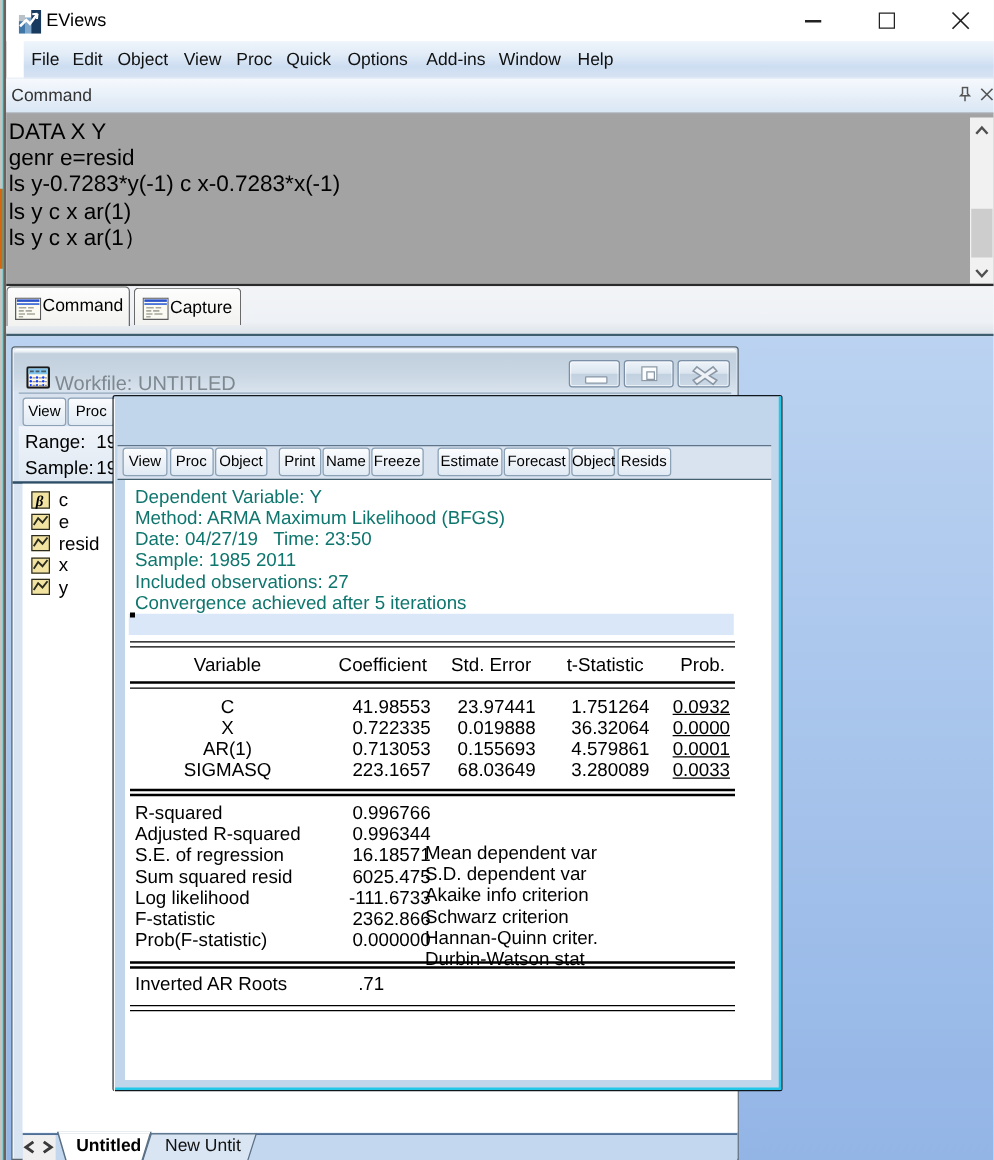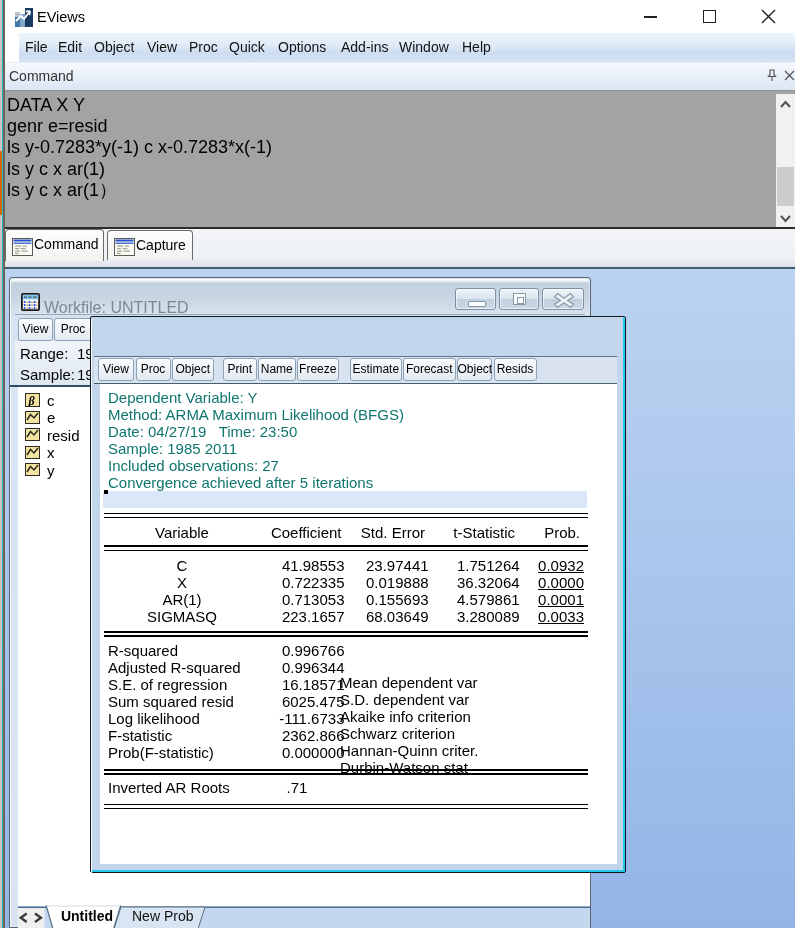--- a/index.html
+++ b/index.html
@@ -239,21 +239,21 @@
     <rect x="0" y="2.5" width="572" height="1.6" fill="#4e6e96"></rect>
     <rect x="0" y="4.1" width="572" height="20.9" fill="#c3d7ee"></rect>
     <rect x="0" y="4.1" width="26.5" height="20.9" fill="#efefef"></rect>
     <path d="M8.7 9.5 L2.8 13.7 L8.7 17.9" stroke="#3a3a3a" stroke-width="2.4" fill="none"></path>
     <path d="M17 9.5 L22.9 13.7 L17 17.9" stroke="#3a3a3a" stroke-width="2.4" fill="none"></path>
     <path d="M103 3 L187 3 L180 25 L96 25 Z" fill="#d9e5f3" stroke="#5a7086" stroke-width="1"></path>
     <path d="M28.3 2 L102.5 2 L95.5 25 L35 25 Z" fill="#ffffff" stroke="#5a7086" stroke-width="1.2"></path>
     <path d="M29 2 L102 2" stroke="#ffffff" stroke-width="1.6"></path>
   </svg>
   <div class="abs" style="left:48px;top:629.5px;width:58px;text-align:center;font-size:14px;font-weight:bold;color:#000;">Untitled</div>
-  <div class="abs" style="left:122px;top:630px;font-size:14px;color:#111;">New Prob</div>
+  <div class="abs" style="left:122px;top:630px;font-size:14px;color:#111;">New Untit</div>
 </div>
 
 <div class="abs" id="eq">
   <div class="abs" style="right:0;top:0;width:1.6px;height:100%;background:#23c7e8;z-index:5"></div>
   <div class="abs" style="left:0;bottom:0;width:100%;height:1.6px;background:#23c7e8;z-index:5"></div>
   <div class="abs" style="left:0;top:2px;width:1px;height:100%;background:rgba(255,255,255,.9);z-index:5"></div>
   <div class="abs" id="eqtools">
     <div class="tbtn" style="left:4px;top:1px;width:36px;">View</div>
     <div class="tbtn" style="left:41.5px;top:1px;width:35px;">Proc</div>
     <div class="tbtn" style="left:78px;top:1px;width:41.5px;">Object</div>

